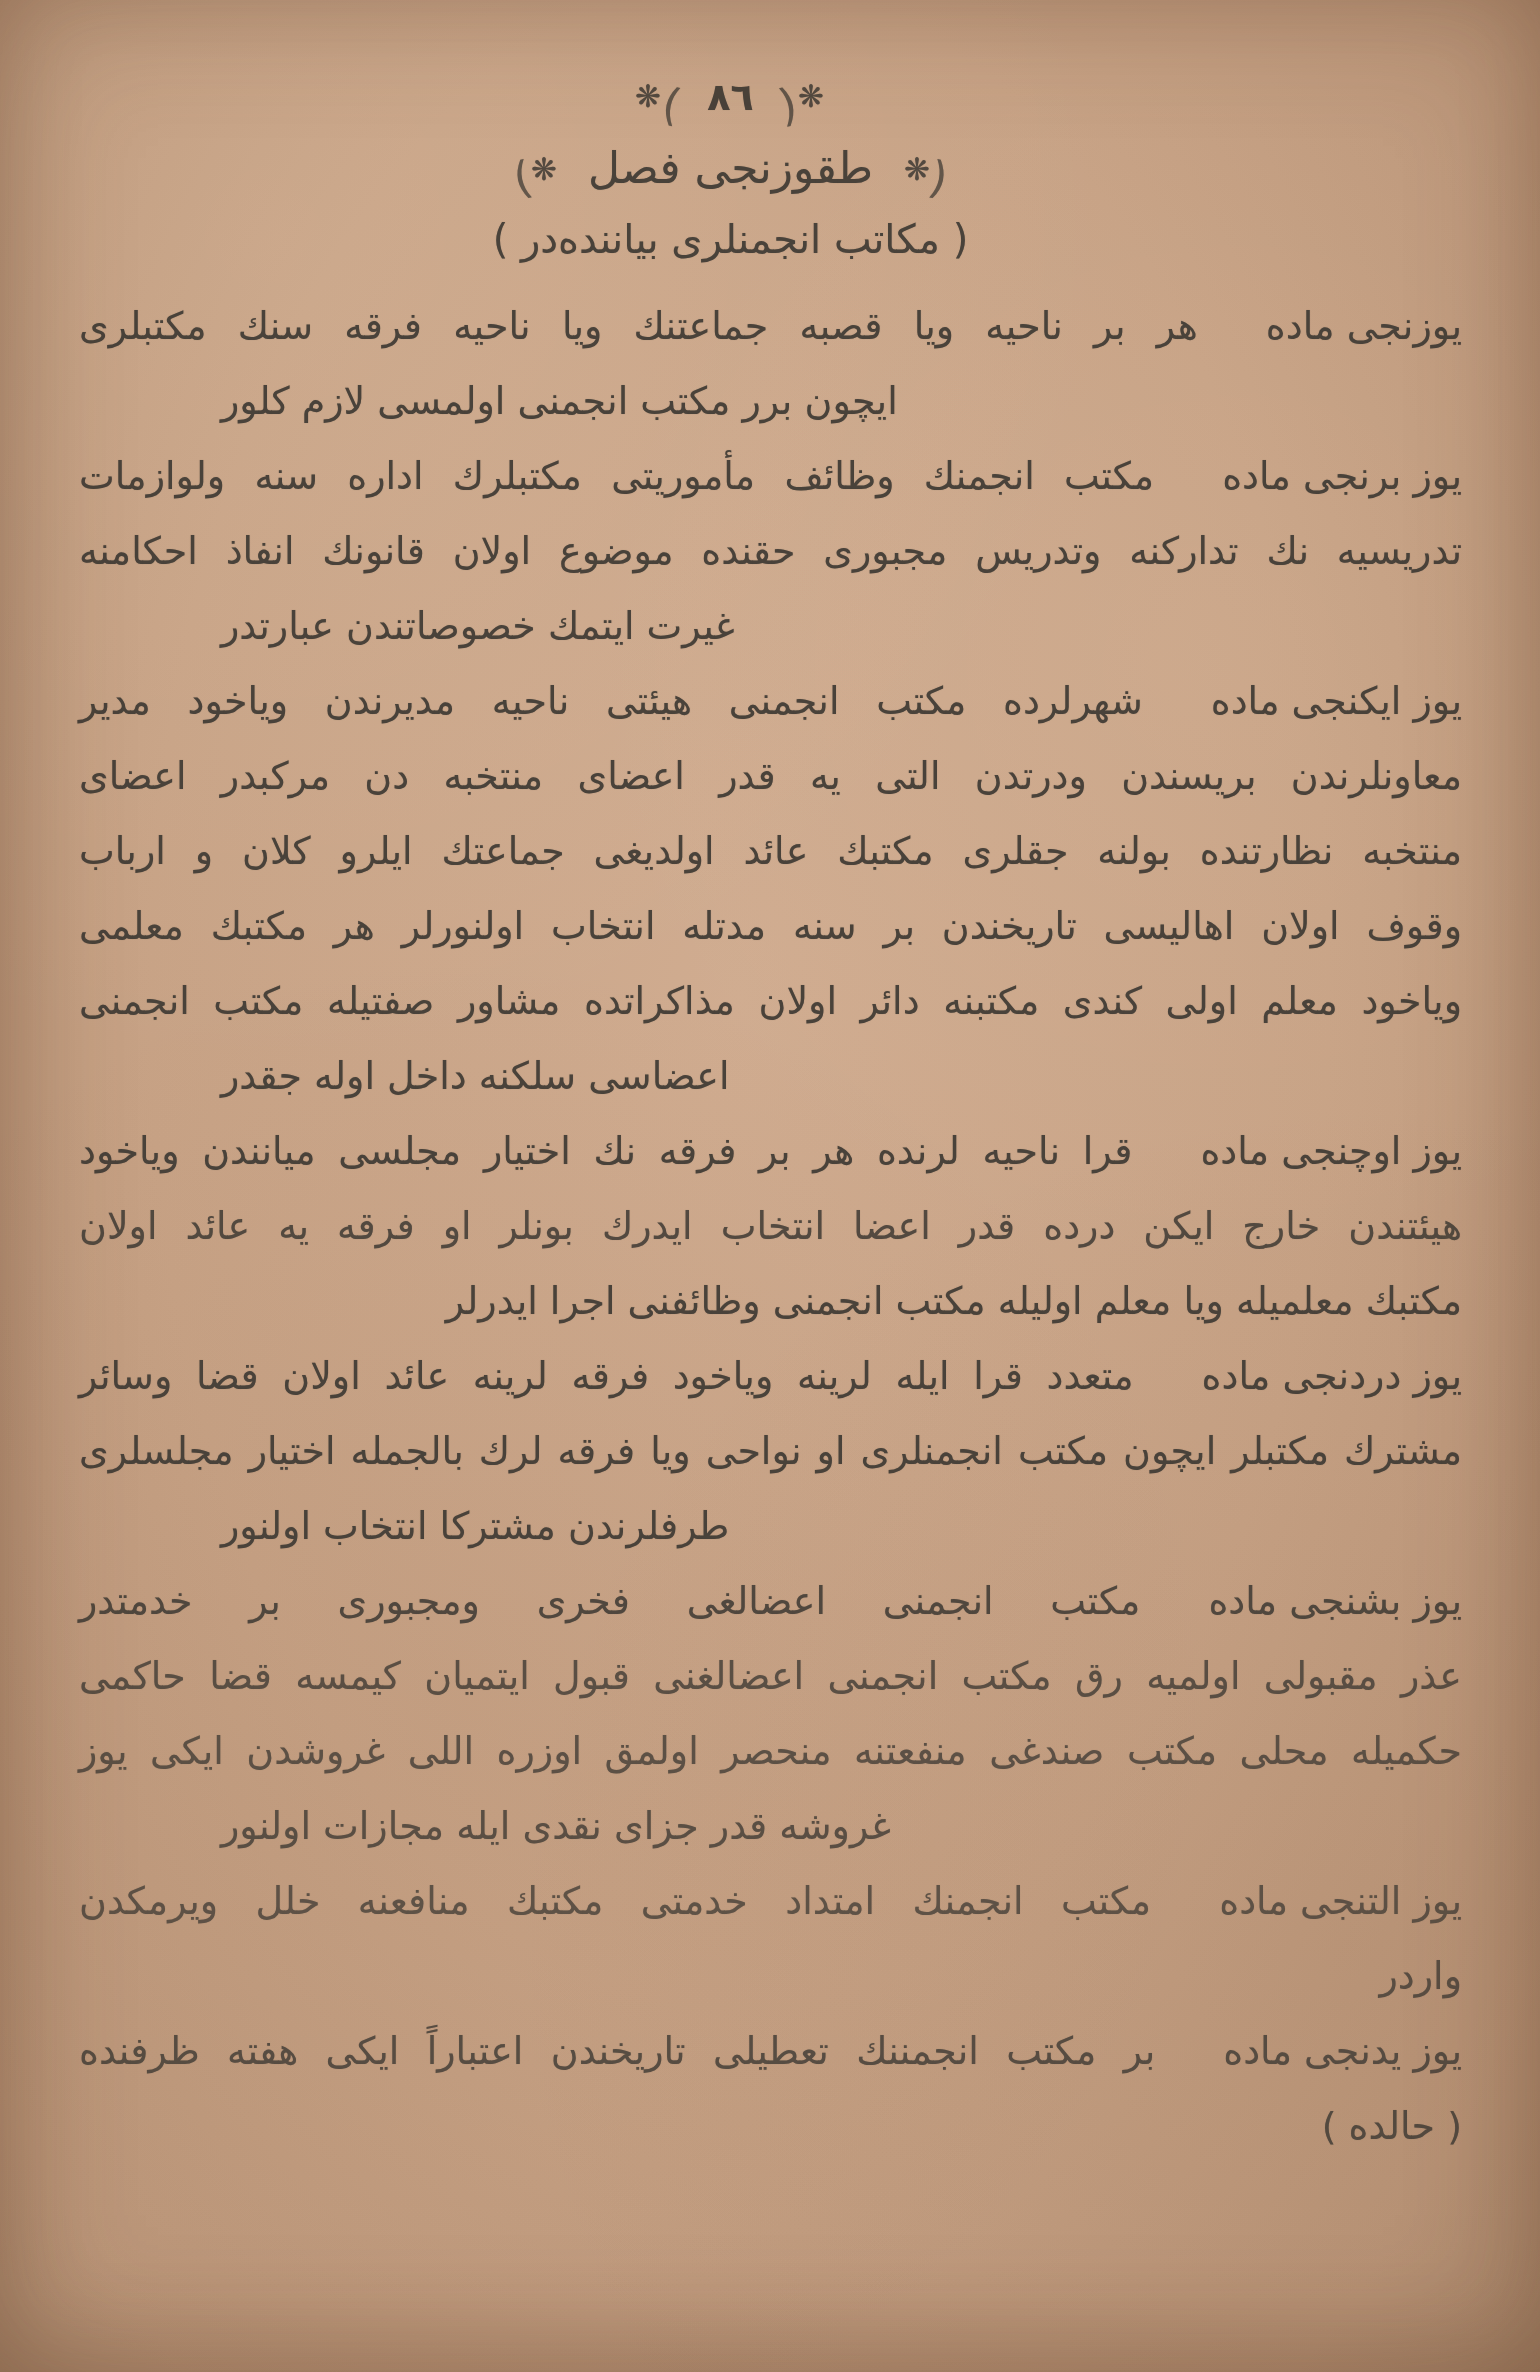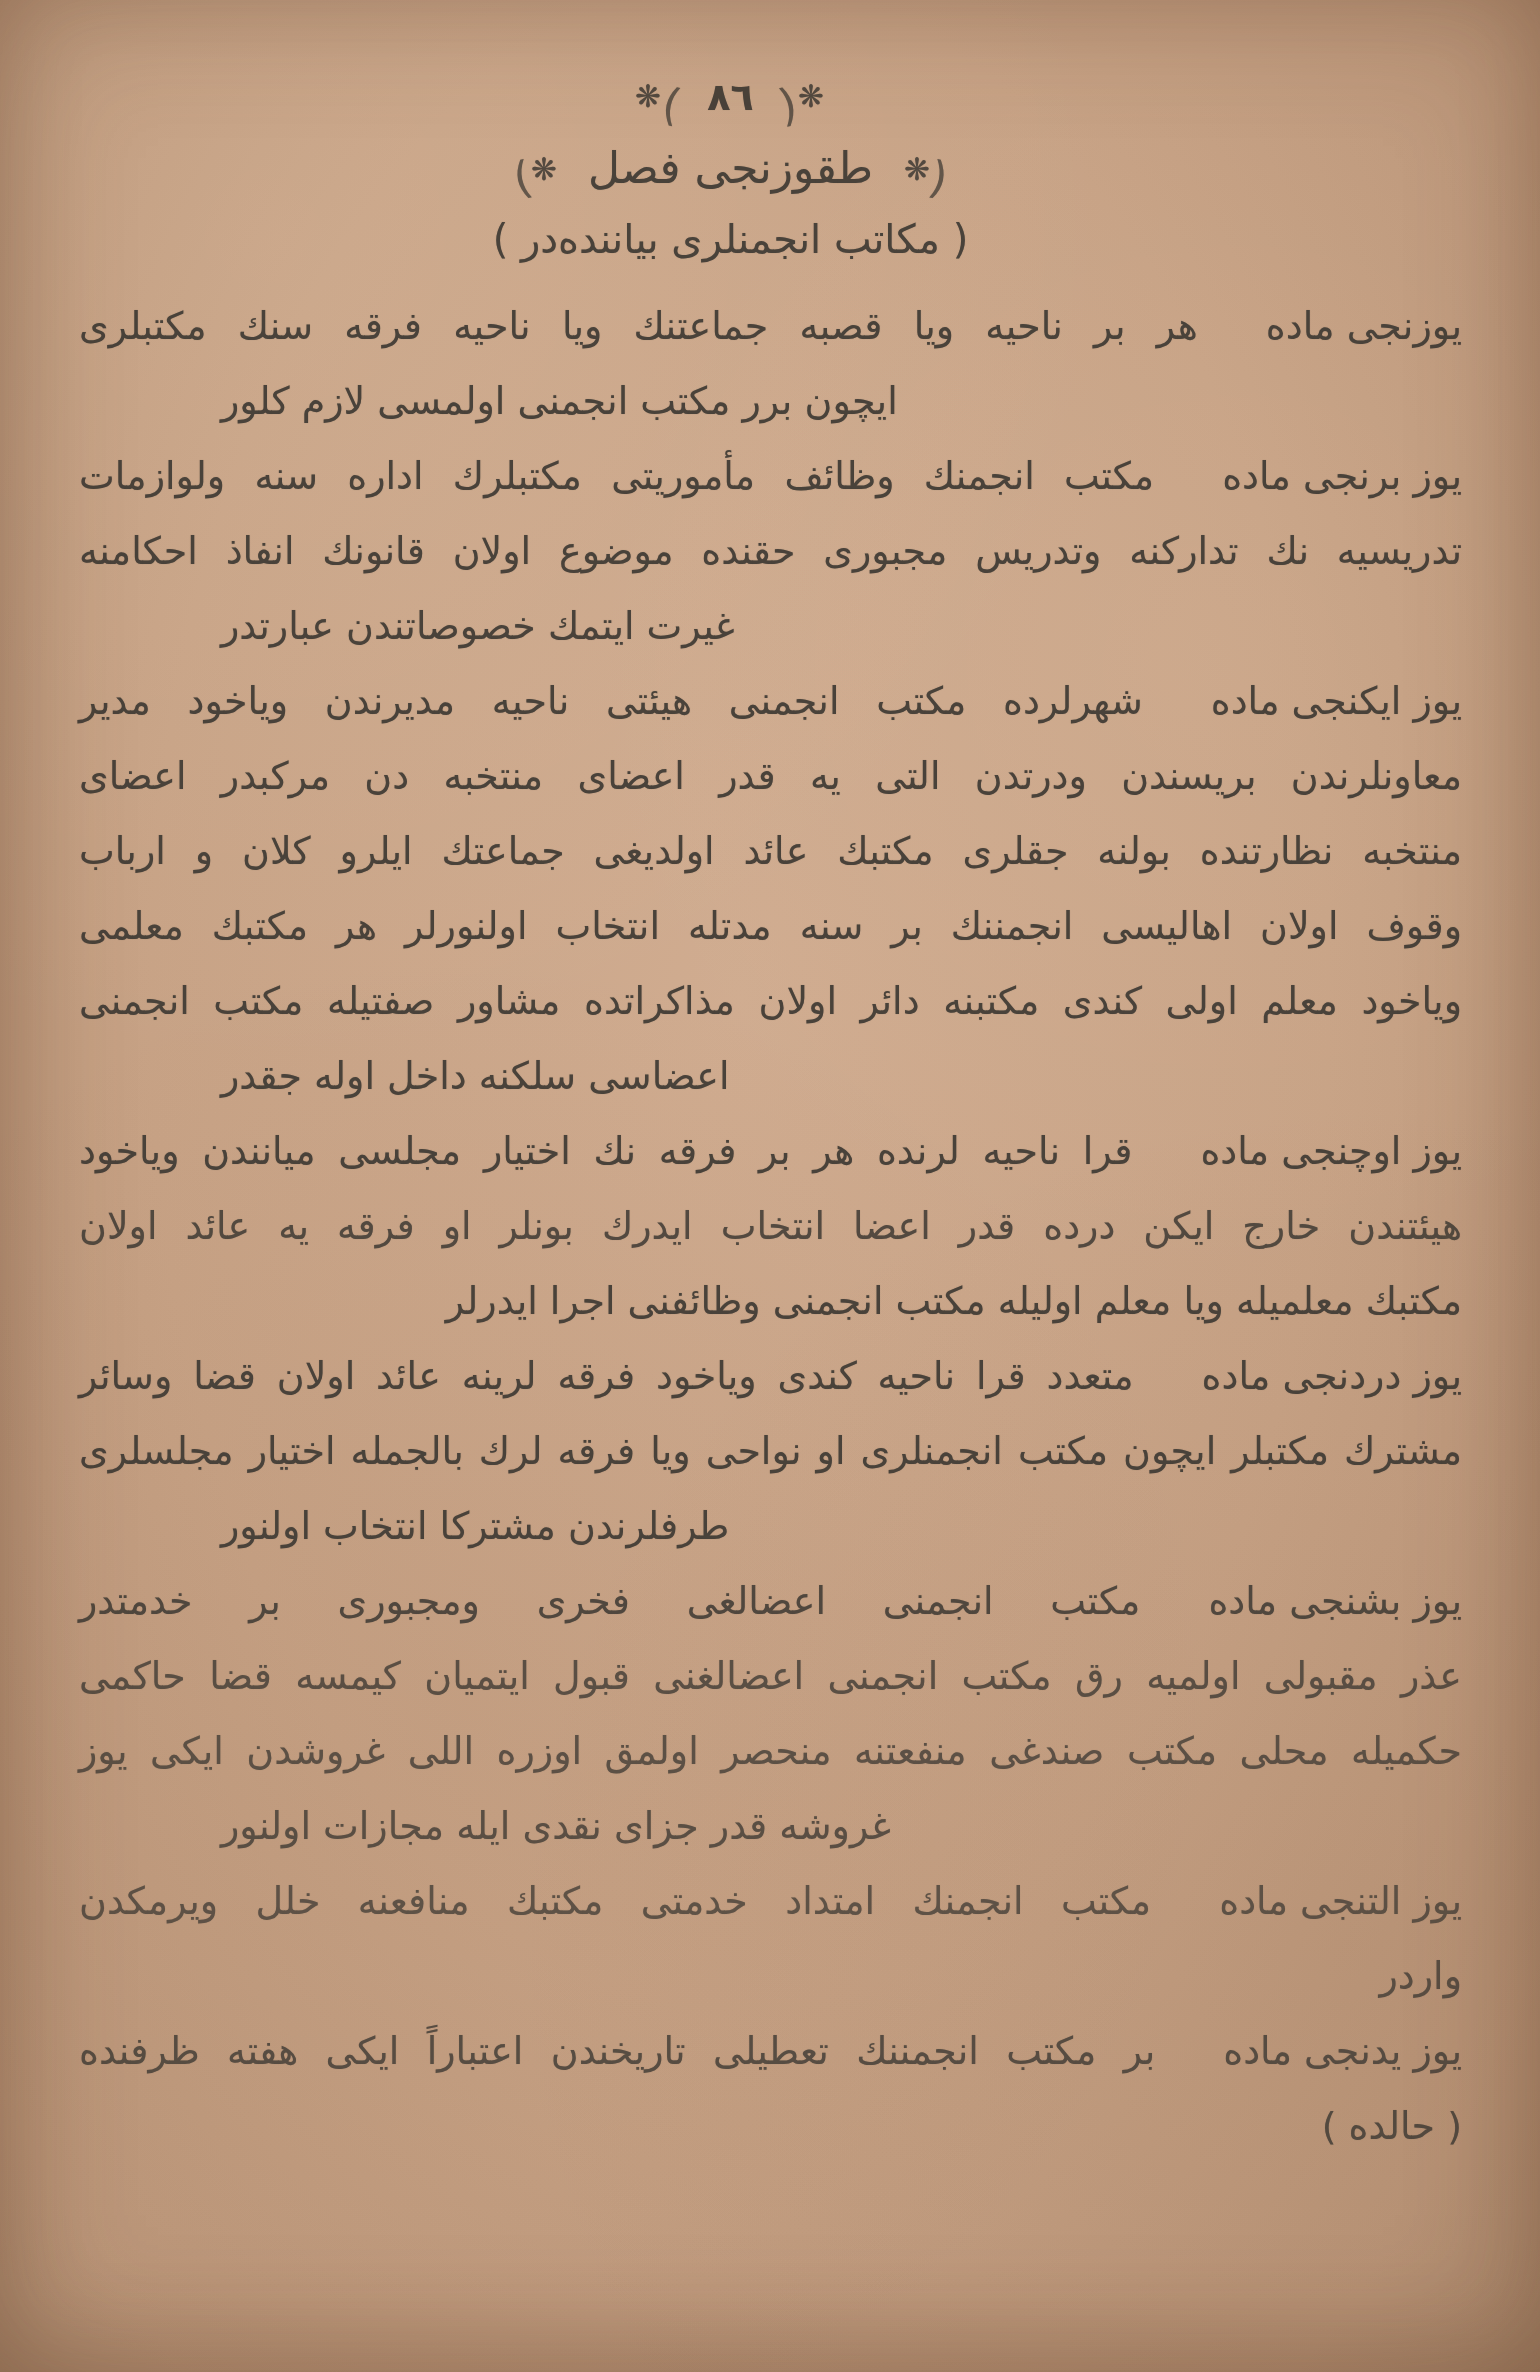--- a/index.html
+++ b/index.html
@@ -89,32 +89,32 @@
         <div class="cont">مكتب انجمنك وظائف مأموريتى مكتبلرك اداره سنه ولوازمات</div>
       </div>
       <div class="line full">تدريسيه نك تداركنه وتدريس مجبورى حقنده موضوع اولان قانونك انفاذ احكامنه</div>
       <div class="line center">غيرت ايتمك خصوصاتندن عبارتدر</div>
       <div class="line full flex">
         <span class="label">يوز ايكنجى ماده</span>
         <div class="cont">شهرلرده مكتب انجمنى هيئتى ناحيه مديرندن وياخود مدير</div>
       </div>
       <div class="line full">معاونلرندن بريسندن ودرتدن التى يه قدر اعضاى منتخبه دن مركبدر اعضاى</div>
       <div class="line full">منتخبه نظارتنده بولنه جقلرى مكتبك عائد اولديغى جماعتك ايلرو كلان و ارباب</div>
-      <div class="line full">وقوف اولان اهاليسى انجمننك بر سنه مدتله انتخاب اولنورلر هر مكتبك معلمى</div>
+      <div class="line full">وقوف اولان اهاليسى تاريخندن بر سنه مدتله انتخاب اولنورلر هر مكتبك معلمى</div>
       <div class="line full">وياخود معلم اولى كندى مكتبنه دائر اولان مذاكراتده مشاور صفتيله مكتب انجمنى</div>
       <div class="line center">اعضاسى سلكنه داخل اوله جقدر</div>
       <div class="line full flex">
         <span class="label">يوز اوچنجى ماده</span>
         <div class="cont">قرا ناحيه لرنده هر بر فرقه نك اختيار مجلسى ميانندن وياخود</div>
       </div>
       <div class="line full" style="opacity: 0.92;">هيئتندن خارج ايكن درده قدر اعضا انتخاب ايدرك بونلر او فرقه يه عائد اولان</div>
       <div class="line left" style="padding-left: 5.7px;">مكتبك معلميله ويا معلم اوليله مكتب انجمنى وظائفنى اجرا ايدرلر</div>
       <div class="line full flex">
         <span class="label">يوز دردنجى ماده</span>
-        <div class="cont">متعدد قرا ناحيه كندى وياخود فرقه لرينه عائد اولان قضا وسائر</div>
+        <div class="cont">متعدد قرا ايله لرينه وياخود فرقه لرينه عائد اولان قضا وسائر</div>
       </div>
       <div class="line full">مشترك مكتبلر ايچون مكتب انجمنلرى او نواحى ويا فرقه لرك بالجمله اختيار مجلسلرى</div>
       <div class="line center">طرفلرندن مشتركا انتخاب اولنور</div>
       <div class="line full flex" style="opacity: 0.94;">
         <span class="label">يوز بشنجى ماده</span>
         <div class="cont">مكتب انجمنى اعضالغى فخرى ومجبورى بر خدمتدر</div>
       </div>
       <div class="line full" style="opacity: 0.86;">عذر مقبولى اولميه رق مكتب انجمنى اعضالغنى قبول ايتميان كيمسه قضا حاكمى</div>
       <div class="line full" style="opacity: 0.84;">حكميله محلى مكتب صندغى منفعتنه منحصر اولمق اوزره اللى غروشدن ايكى يوز</div>
       <div class="line center" style="opacity: 0.86;">غروشه قدر جزاى نقدى ايله مجازات اولنور</div>

